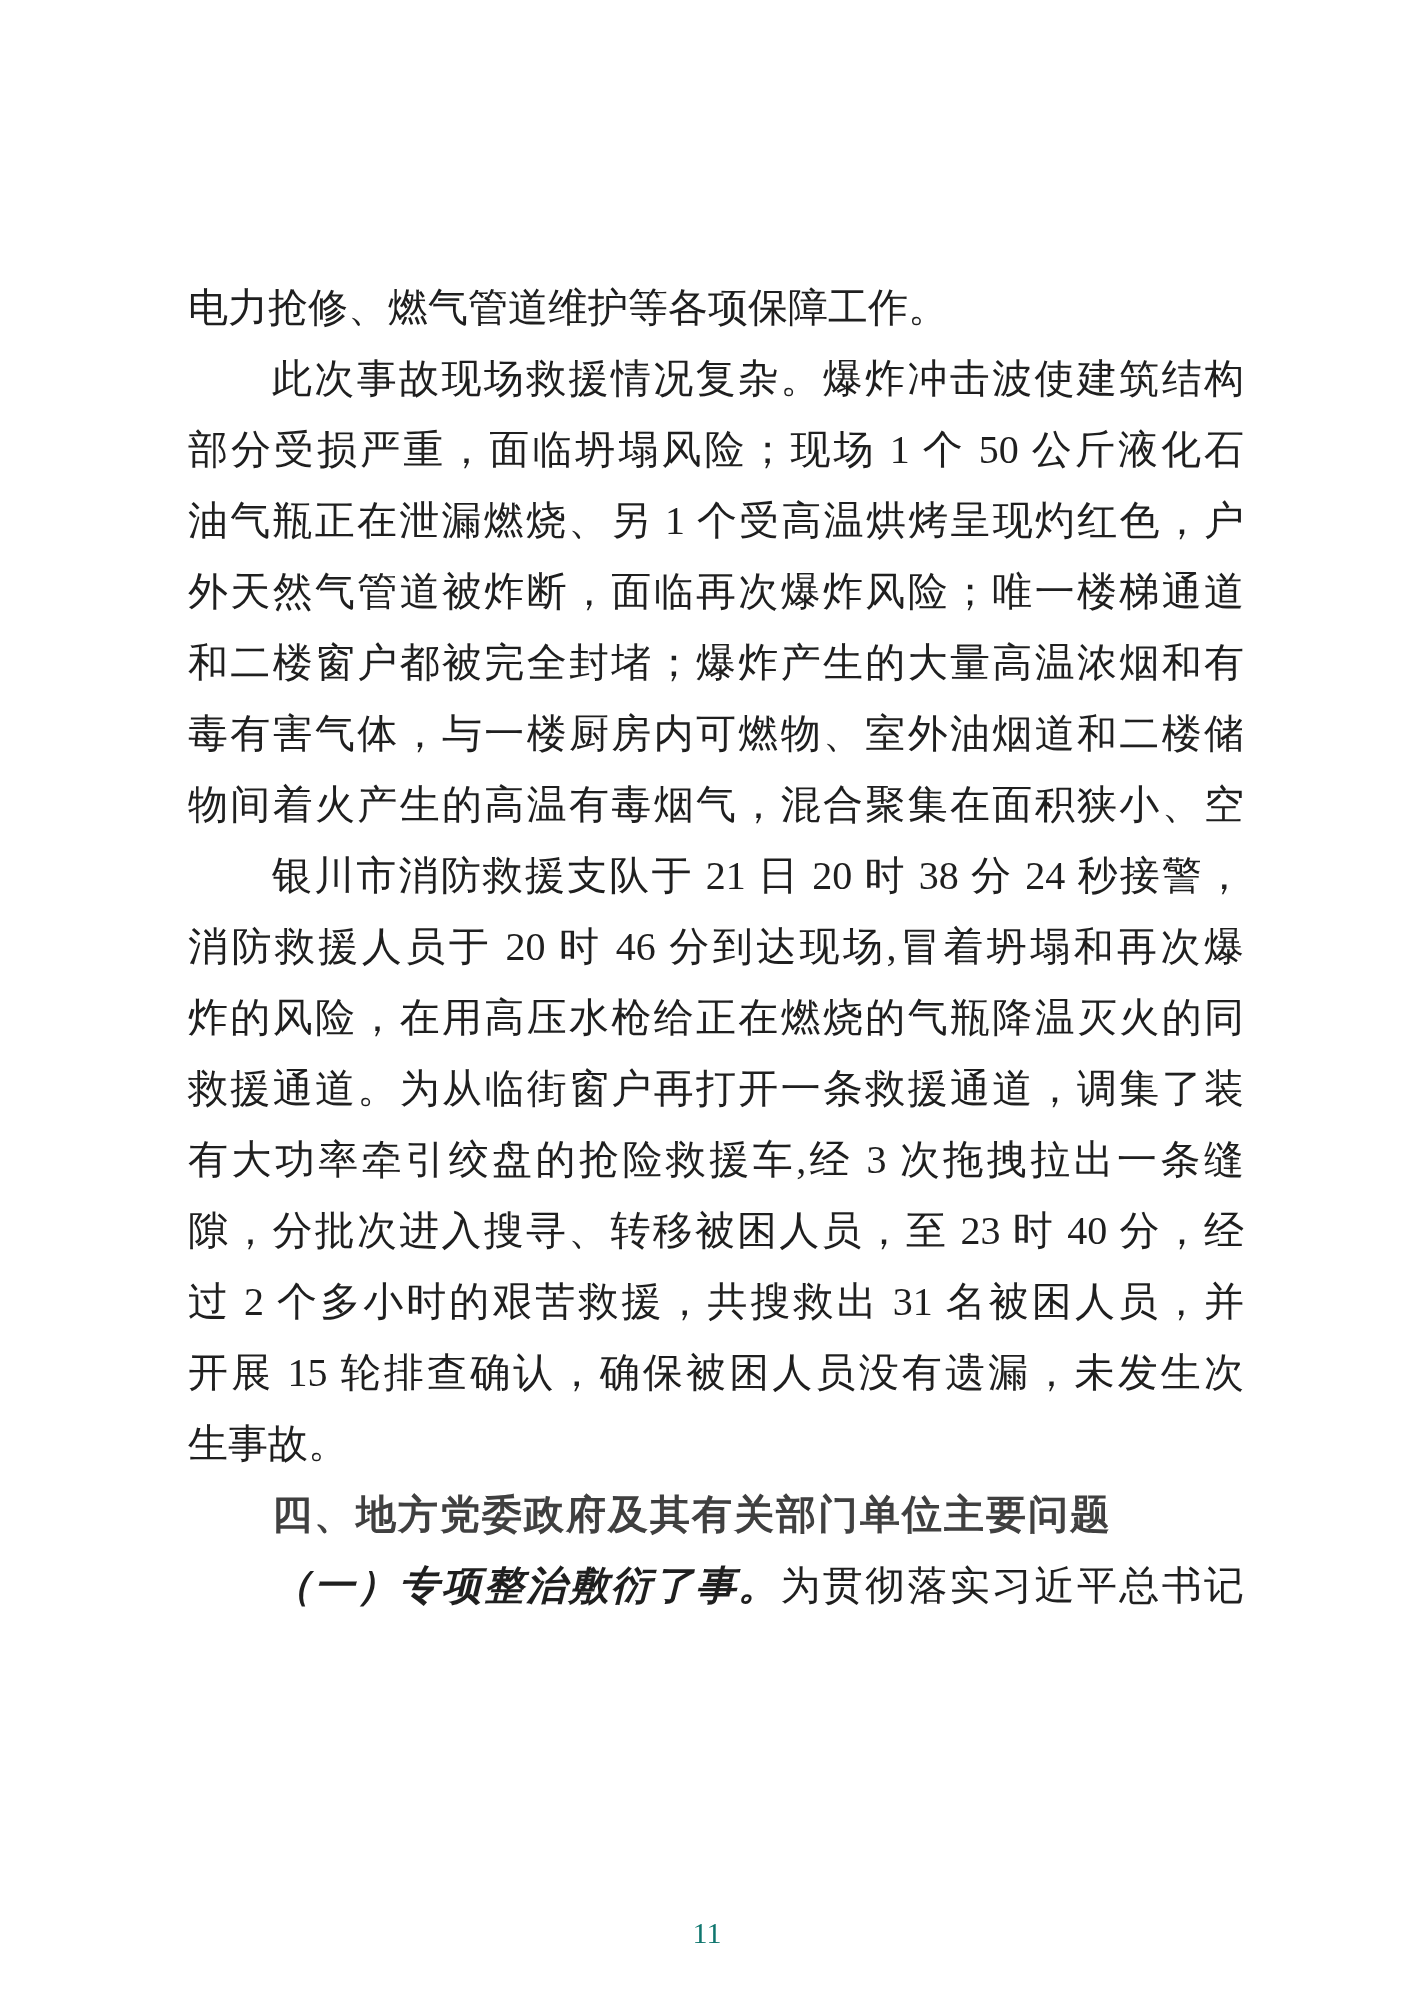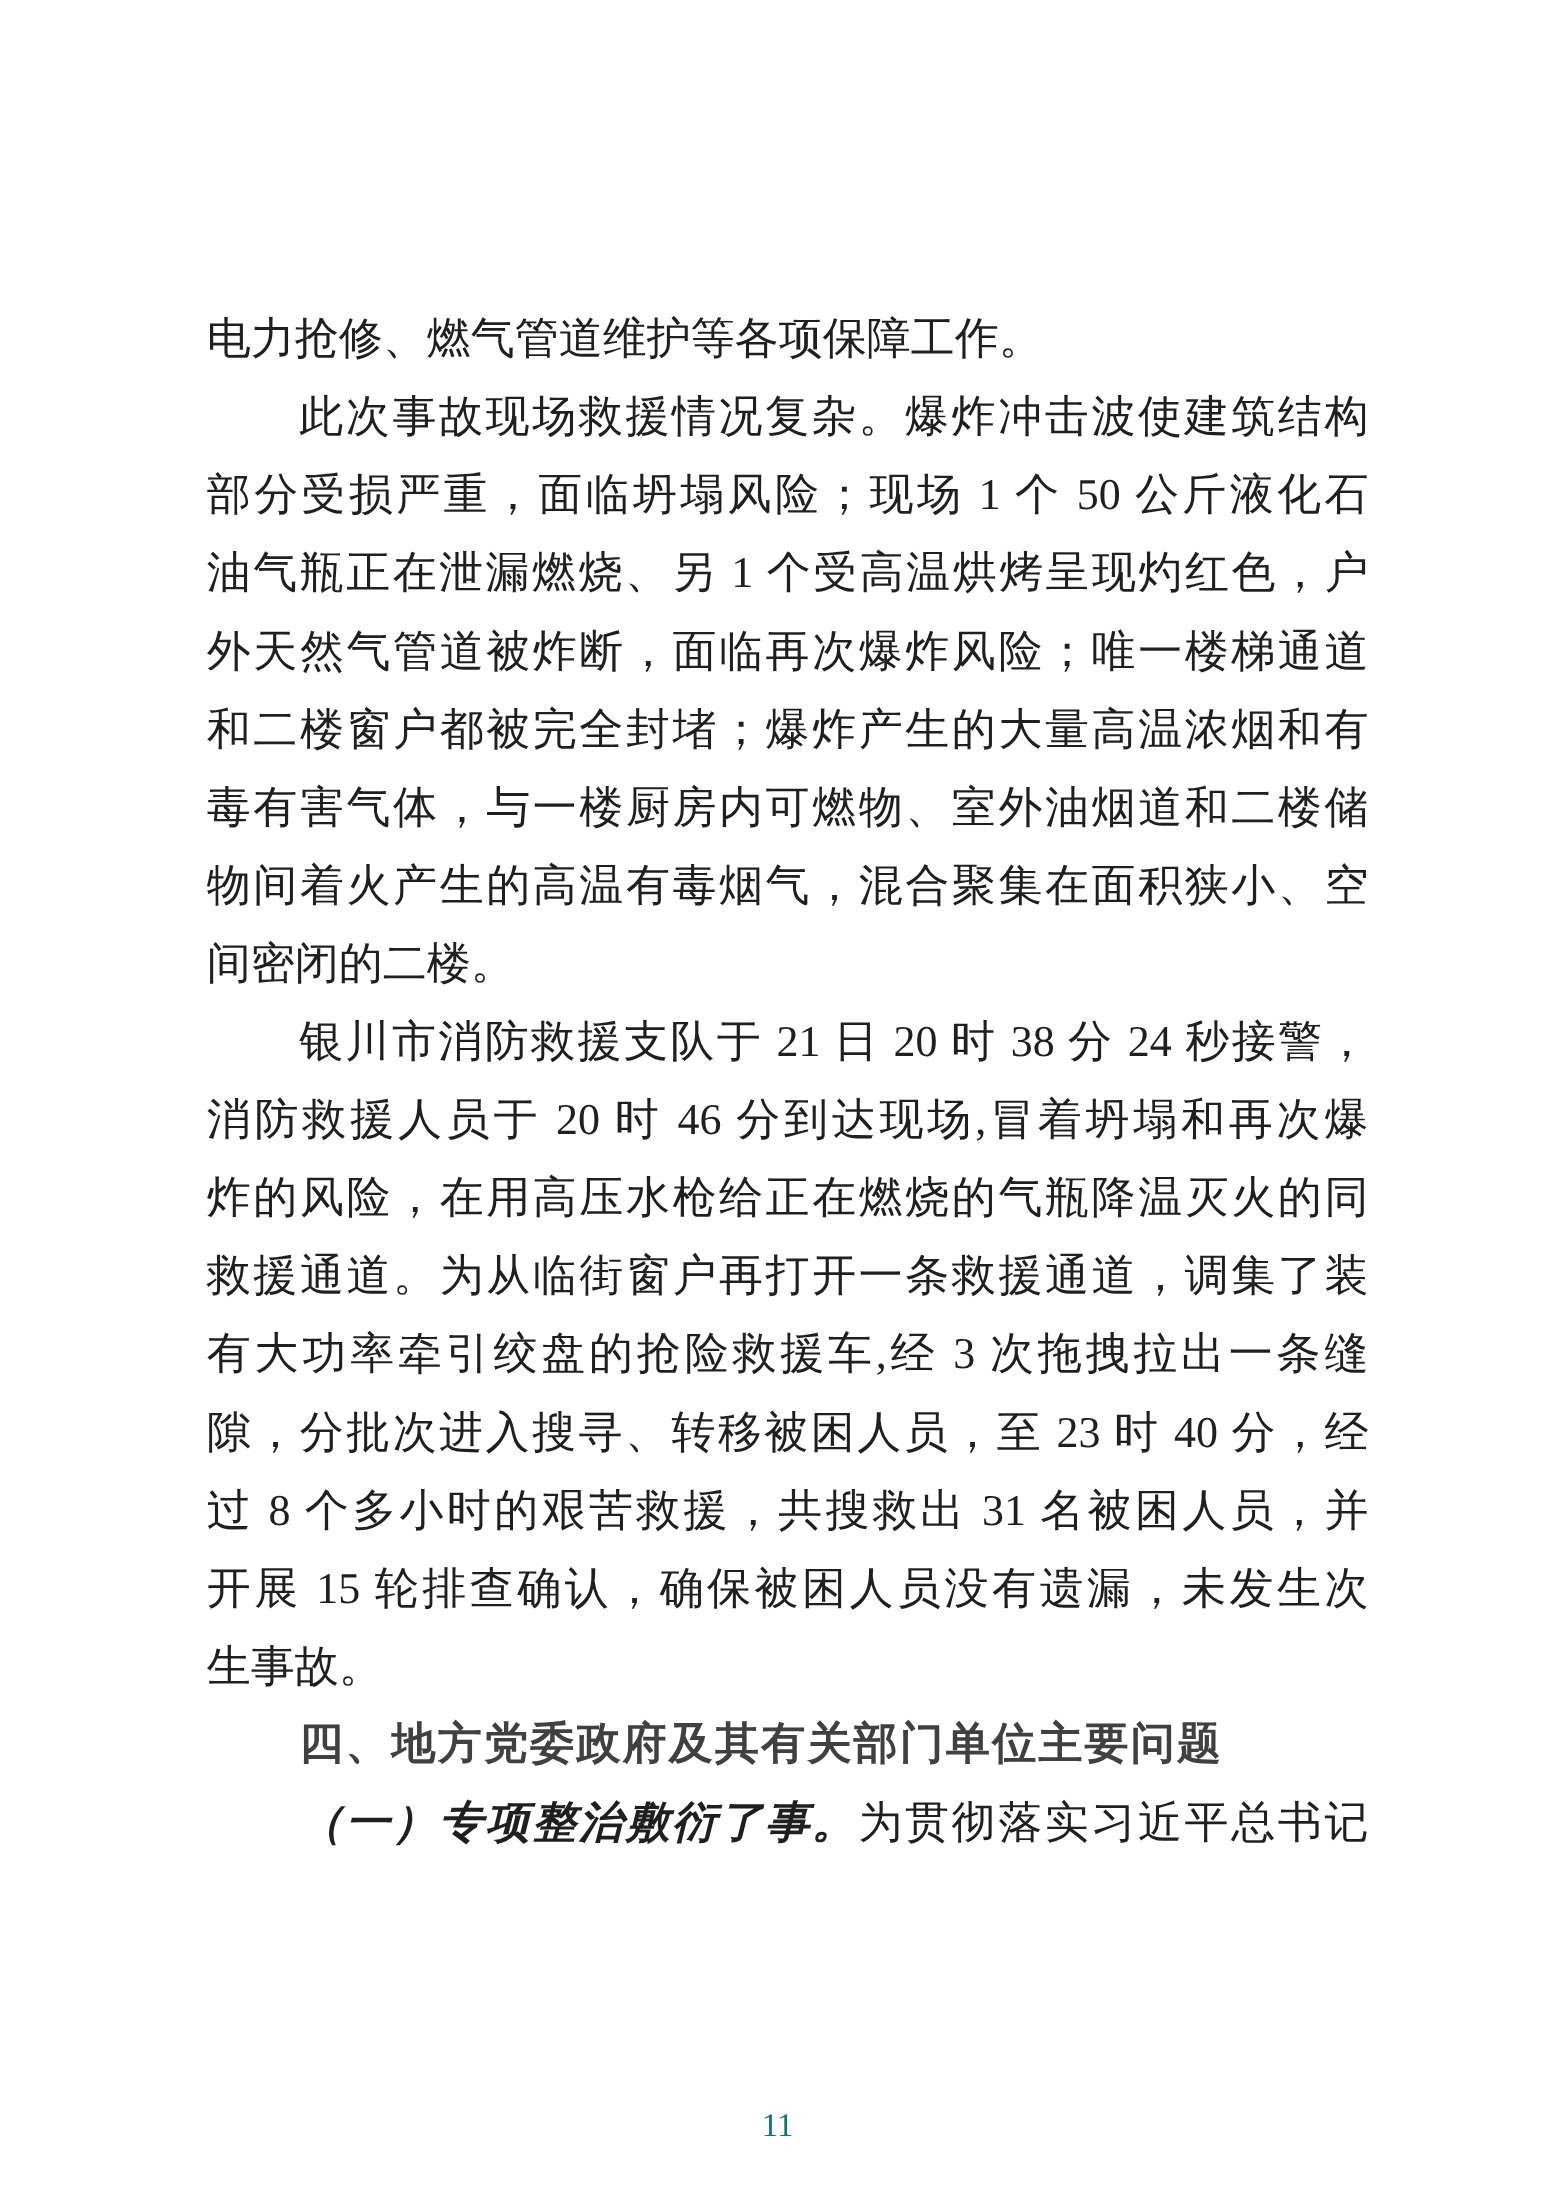--- a/index.html
+++ b/index.html
@@ -65,27 +65,26 @@
 <div class="page">
   <div class="text-block" id="text-block">
       <div class="line">电力抢修、燃气管道维护等各项保障工作。</div>
       <div class="line fill indent">此次事故现场救援情况复杂。爆炸冲击波使建筑结构</div>
       <div class="line fill">部分受损严重，面临坍塌风险；现场 1 个 50 公斤液化石</div>
       <div class="line fill">油气瓶正在泄漏燃烧、另 1 个受高温烘烤呈现灼红色，户</div>
       <div class="line fill">外天然气管道被炸断，面临再次爆炸风险；唯一楼梯通道</div>
       <div class="line fill">和二楼窗户都被完全封堵；爆炸产生的大量高温浓烟和有</div>
       <div class="line fill">毒有害气体，与一楼厨房内可燃物、室外油烟道和二楼储</div>
       <div class="line fill">物间着火产生的高温有毒烟气，混合聚集在面积狭小、空</div>
-      <div class="line">间密闭的二楼。</div>
       <div class="line fill indent">银川市消防救援支队于 21 日 20 时 38 分 24 秒接警，</div>
       <div class="line fill">消防救援人员于 20 时 46 分到达现场,冒着坍塌和再次爆</div>
       <div class="line fill">炸的风险，在用高压水枪给正在燃烧的气瓶降温灭火的同</div>
       <div class="line fill">救援通道。为从临街窗户再打开一条救援通道，调集了装</div>
       <div class="line fill">有大功率牵引绞盘的抢险救援车,经 3 次拖拽拉出一条缝</div>
       <div class="line fill">隙，分批次进入搜寻、转移被困人员，至 23 时 40 分，经</div>
-      <div class="line fill">过 8 个多小时的艰苦救援，共搜救出 31 名被困人员，并</div>
+      <div class="line fill">过 2 个多小时的艰苦救援，共搜救出 31 名被困人员，并</div>
       <div class="line fill">开展 15 轮排查确认，确保被困人员没有遗漏，未发生次</div>
       <div class="line">生事故。</div>
       <div class="line indent heading">四、地方党委政府及其有关部门单位主要问题</div>
       <div class="line fill indent"><span class="run-bold">（一）专项整治敷衍了事。</span><span class="run-normal">为贯彻落实习近平总书记</span></div>
     </div>
   <div class="page-number">11</div>
 </div>
 
 </body></html>

